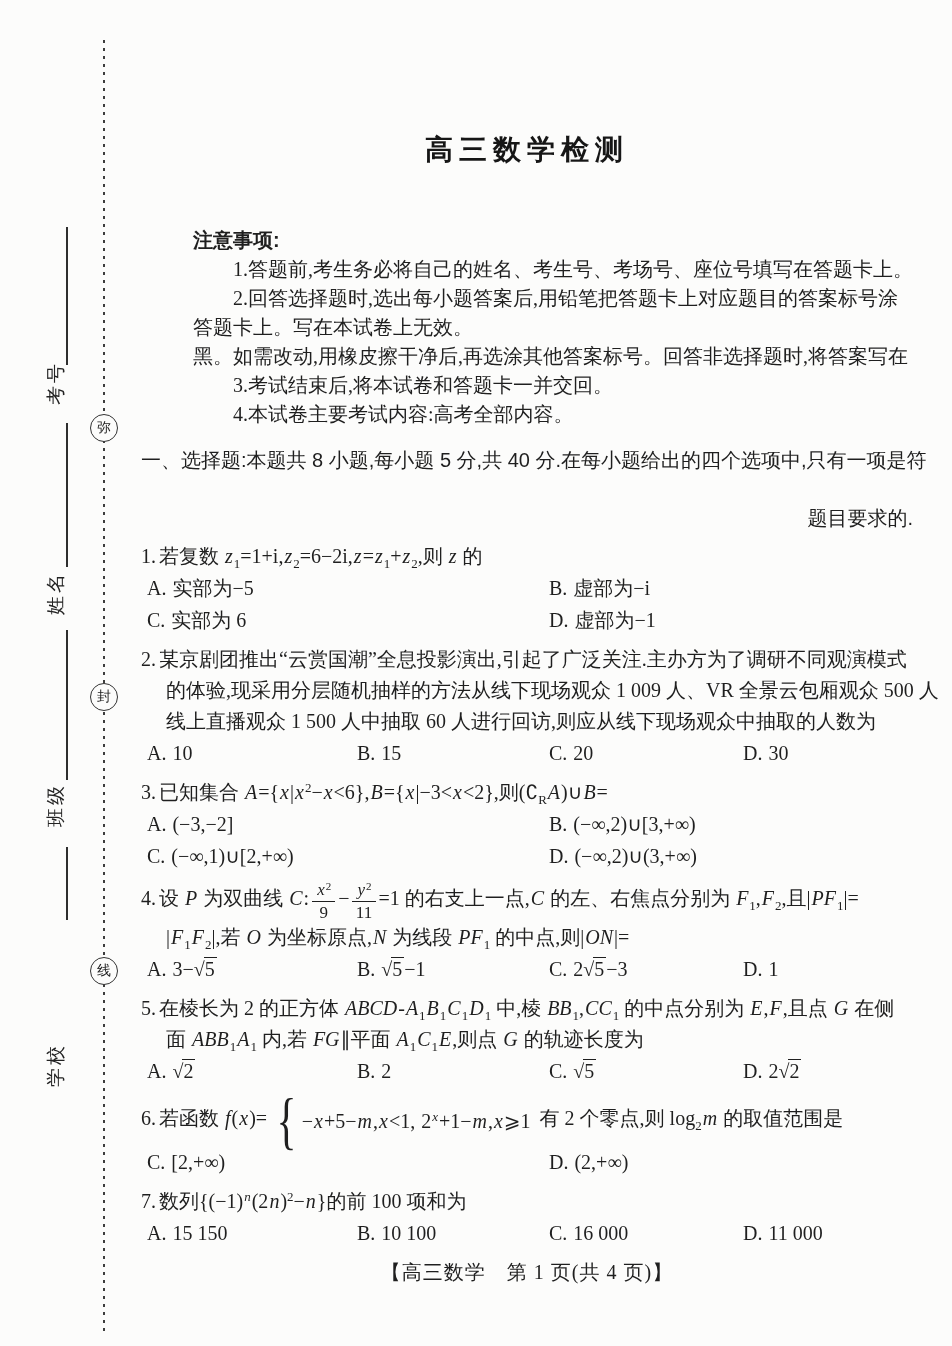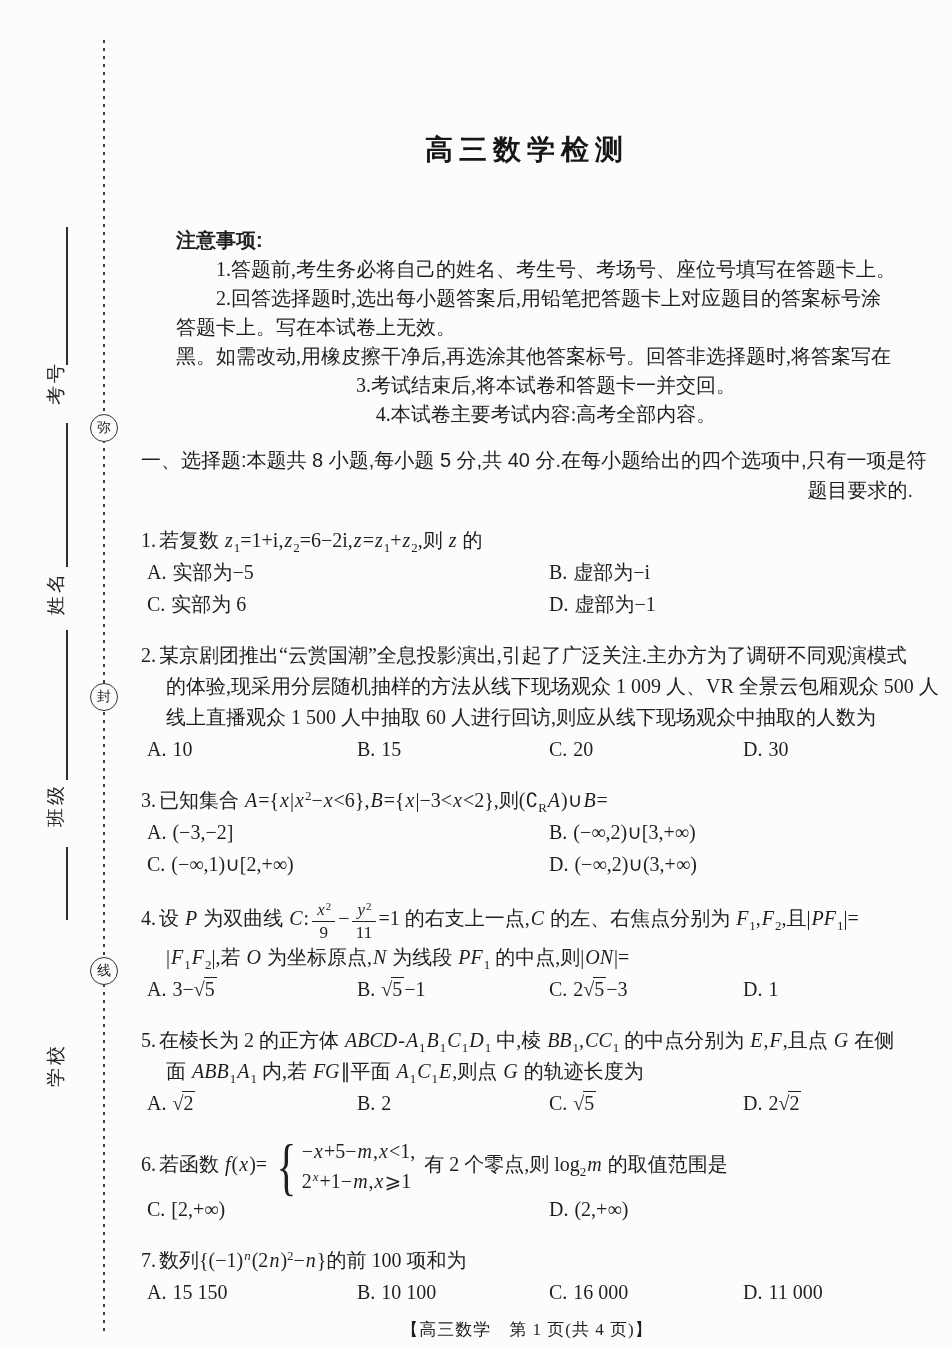--- a/index.html
+++ b/index.html
@@ -12,54 +12,54 @@
   .seal-label{position:absolute;left:56px;transform:translate(-50%,-50%) rotate(-90deg);
       font-size:19px;letter-spacing:3px;white-space:nowrap;color:#222;}
   .seal-char{position:absolute;left:104px;width:26px;height:26px;transform:translate(-50%,-50%);
       border:1.5px solid #333;border-radius:50%;background:#fcfcfb;font-size:14px;
       display:flex;align-items:center;justify-content:center;
       font-family:"Liberation Sans",sans-serif;color:#222;z-index:2;}
   
   .content{position:absolute;left:141px;top:0;width:772px;}
   .title{margin:126px 0 0 0;text-align:center;font-family:"Liberation Sans",sans-serif;
       font-weight:700;font-size:28px;letter-spacing:6px;line-height:48px;color:#161616;}
-  .notice{margin-top:52px;margin-left:35px;width:700px;font-size:20px;line-height:29px;}
+  .notice{margin-top:52px;margin-left:52px;width:700px;font-size:20px;line-height:29px;}
   .notice-heading{font-family:"Liberation Sans",sans-serif;font-weight:700;font-size:20px;}
   .nline{white-space:nowrap;}
-  .nline.indent{text-indent:2em;text-align:center;}
+  .nline.indent{text-indent:2em;}
   .section-heading{margin-top:16px;font-family:"Liberation Sans",sans-serif;font-weight:400;
       font-size:20px;line-height:30px;text-align:right;}
   .sline{white-space:nowrap;}
-  .sline.cont{padding-left:2em;}
+  .sline.cont{padding-left:2em;margin-top:28px;}
   .questions{margin-top:4px;font-size:20px;}
-  .question{margin-top:20px;}
+  .question{margin-top:8px;}
   .qline{line-height:31px;white-space:nowrap;}
   .qline.cont{padding-left:25px;}
   .qnum{margin-right:3px;}
   .orow{position:relative;height:32px;}
   .opt{position:absolute;top:0;line-height:32px;white-space:nowrap;}
   .opt .olabel{margin-right:6px;}
   .c0{left:6px}.c1{left:216px}.c2{left:408px}.c3{left:602px}
-  .footer{margin-top:10px;text-align:center;font-size:17px;letter-spacing:1px;}
+  .footer{margin-top:10px;text-align:center;font-size:20px;letter-spacing:1px;}
   
   i.mv{font-style:italic;font-family:"Liberation Serif",serif;padding:0 1px;}
   sub{font-size:13px;line-height:0;vertical-align:-5px;}
   sup{font-size:13px;line-height:0;vertical-align:7px;}
   .sqrt{display:inline-block;white-space:nowrap;}
   .rsign{display:inline-block;letter-spacing:-1px;}
   .rad{display:inline-block;border-top:1.6px solid #1f1f1f;padding:0 2px 0 1px;line-height:1.15;}
   .frac{display:inline-block;text-align:center;vertical-align:-13px;font-size:17px;
       line-height:1.15;margin:0 3px;}
   .frac .num{display:block;border-bottom:1.4px solid #1f1f1f;padding:0 4px 1px;text-align:center;}
   .frac .den{display:block;padding-top:1px;}
   .frac sup{font-size:11px;vertical-align:5px;}
   .cases{display:inline-flex;align-items:center;vertical-align:middle;margin:0 4px;}
   .cases .brace{font-size:64px;font-weight:400;line-height:0.8;transform:scaleX(0.65);
       font-family:"Liberation Serif",serif;}
-  .cases .crows{display:flex;flex-direction:column;gap:6px;text-align:left;}
+  .cases .crows{display:flex;gap:6px;text-align:left;}
   .cases .crow{line-height:24px;white-space:nowrap;}
 </style>
 </head>
 <body>
 
 <div class="page">
   <div class="dotted-rule"></div>
   <div id="seal-rail">
       <div class="blank-line" style="top: 227px; height: 138px;"></div>
       <div class="blank-line" style="top: 423px; height: 144px;"></div>

